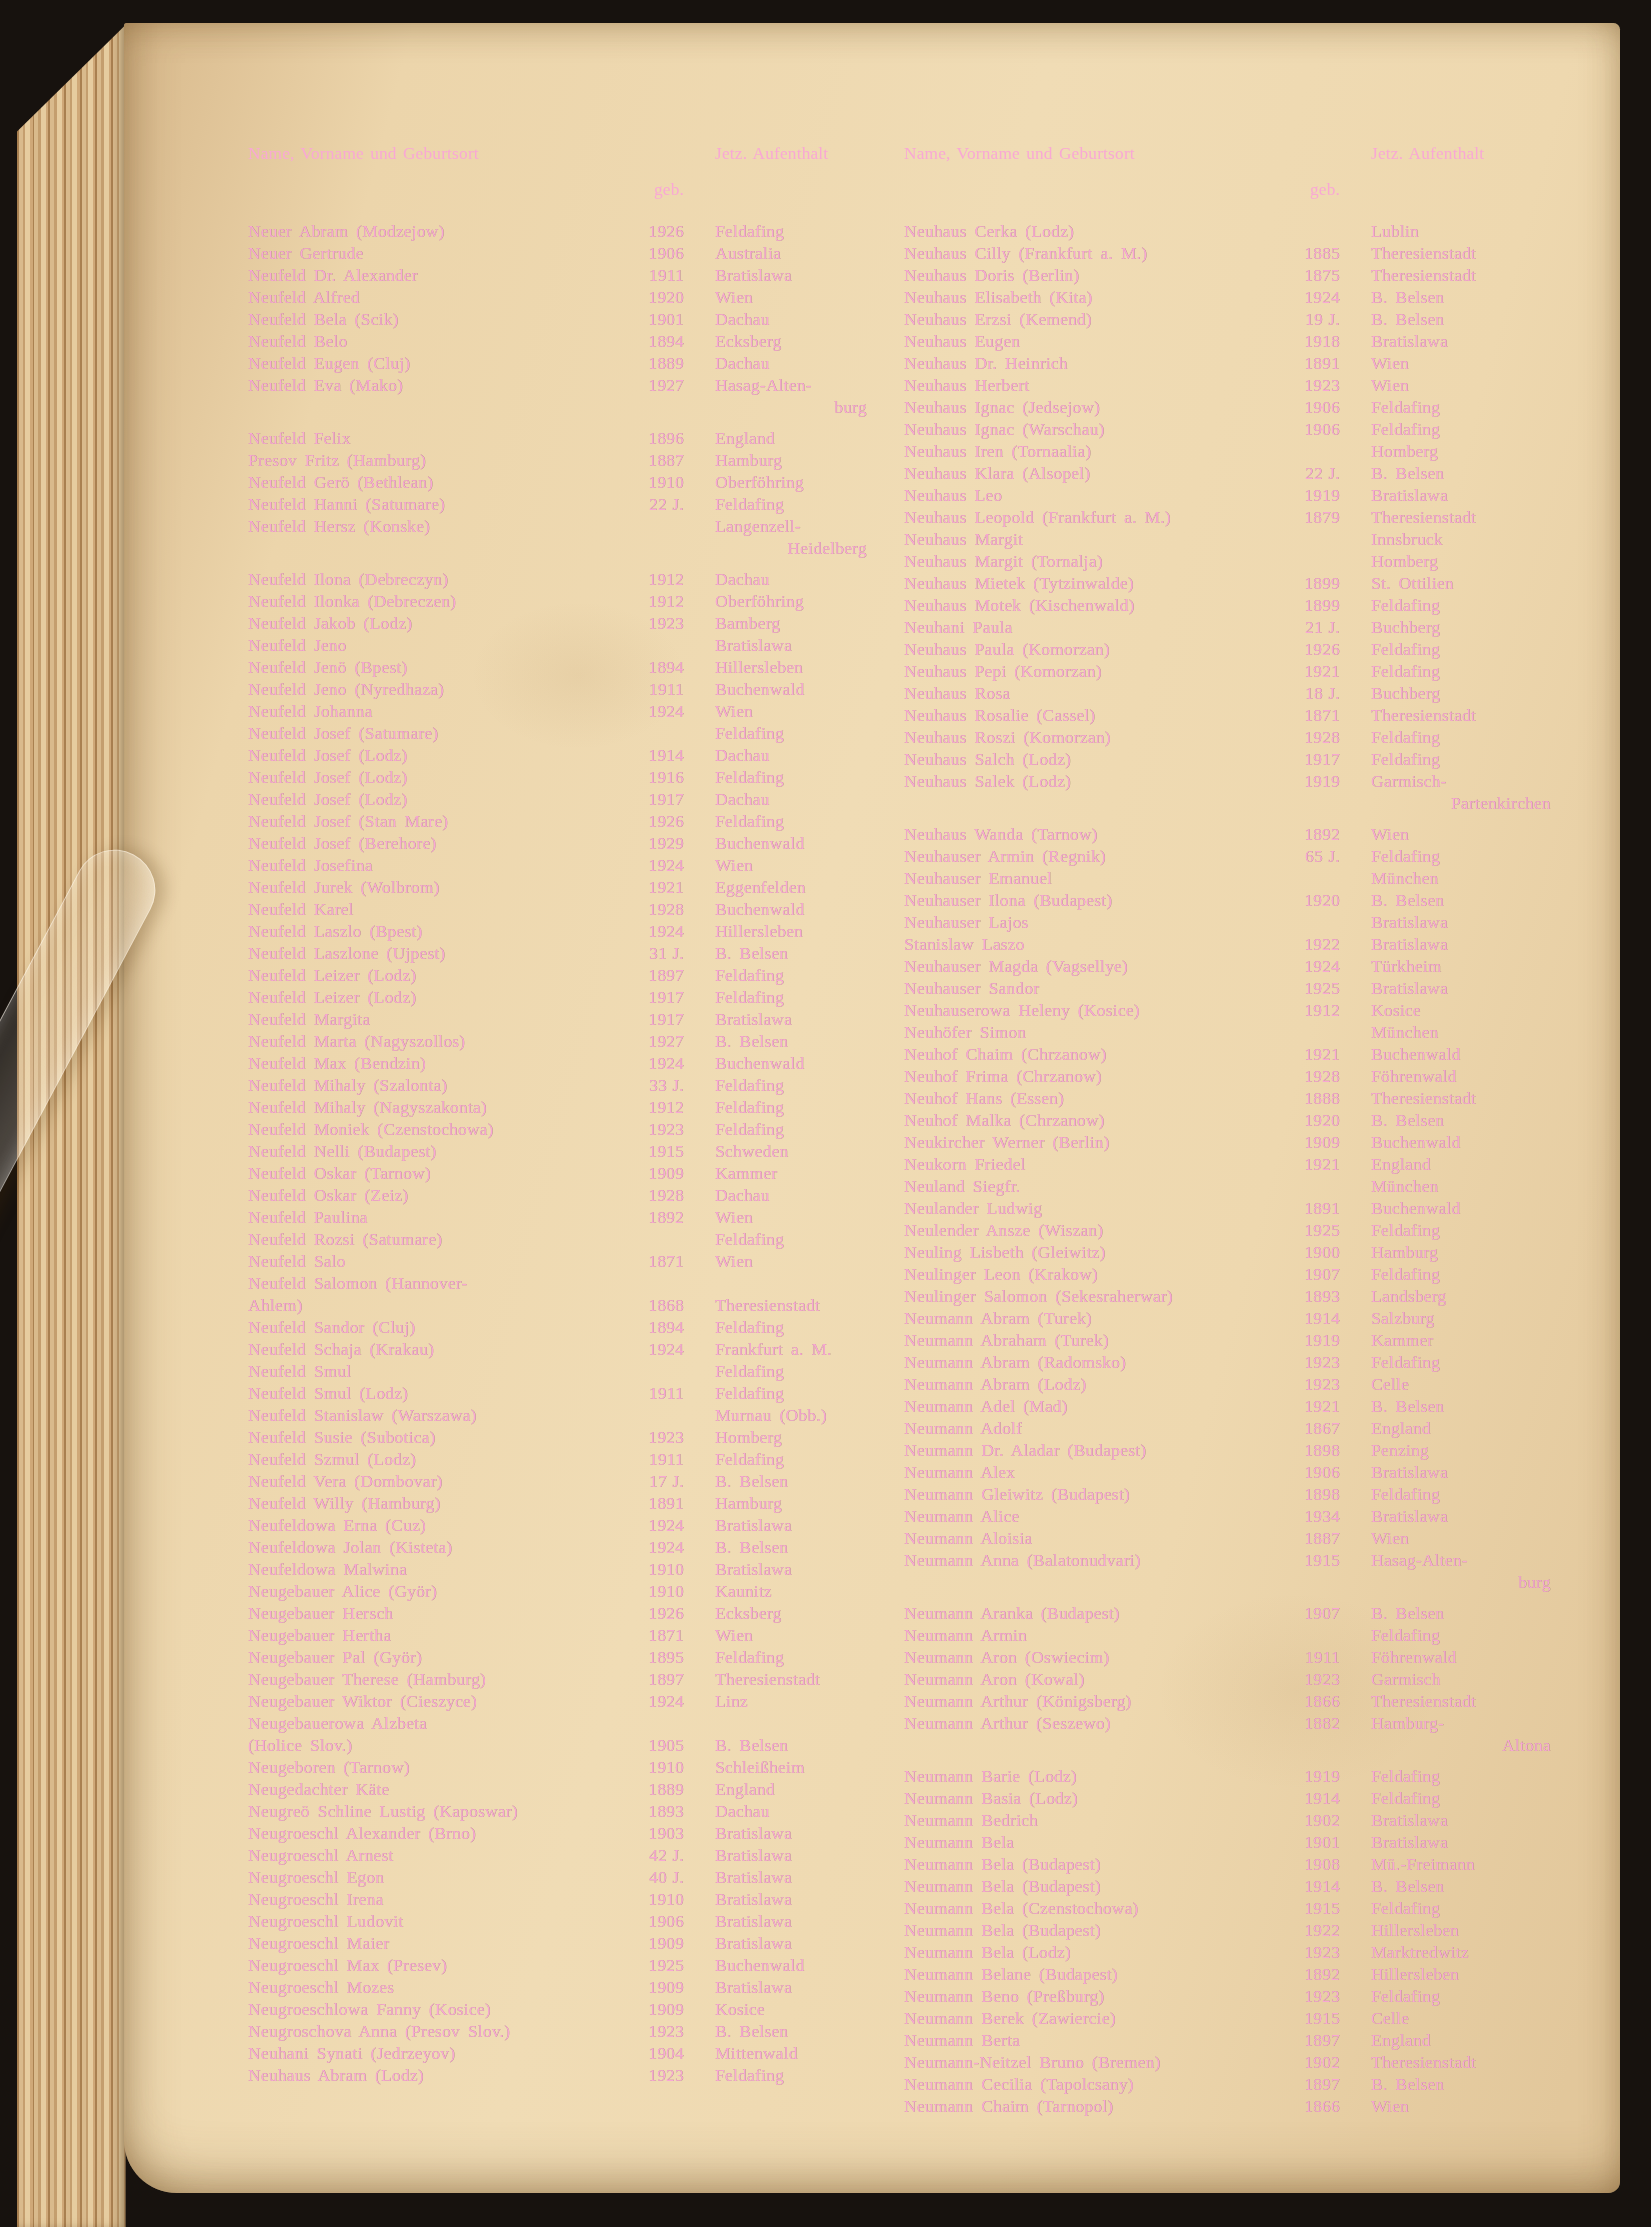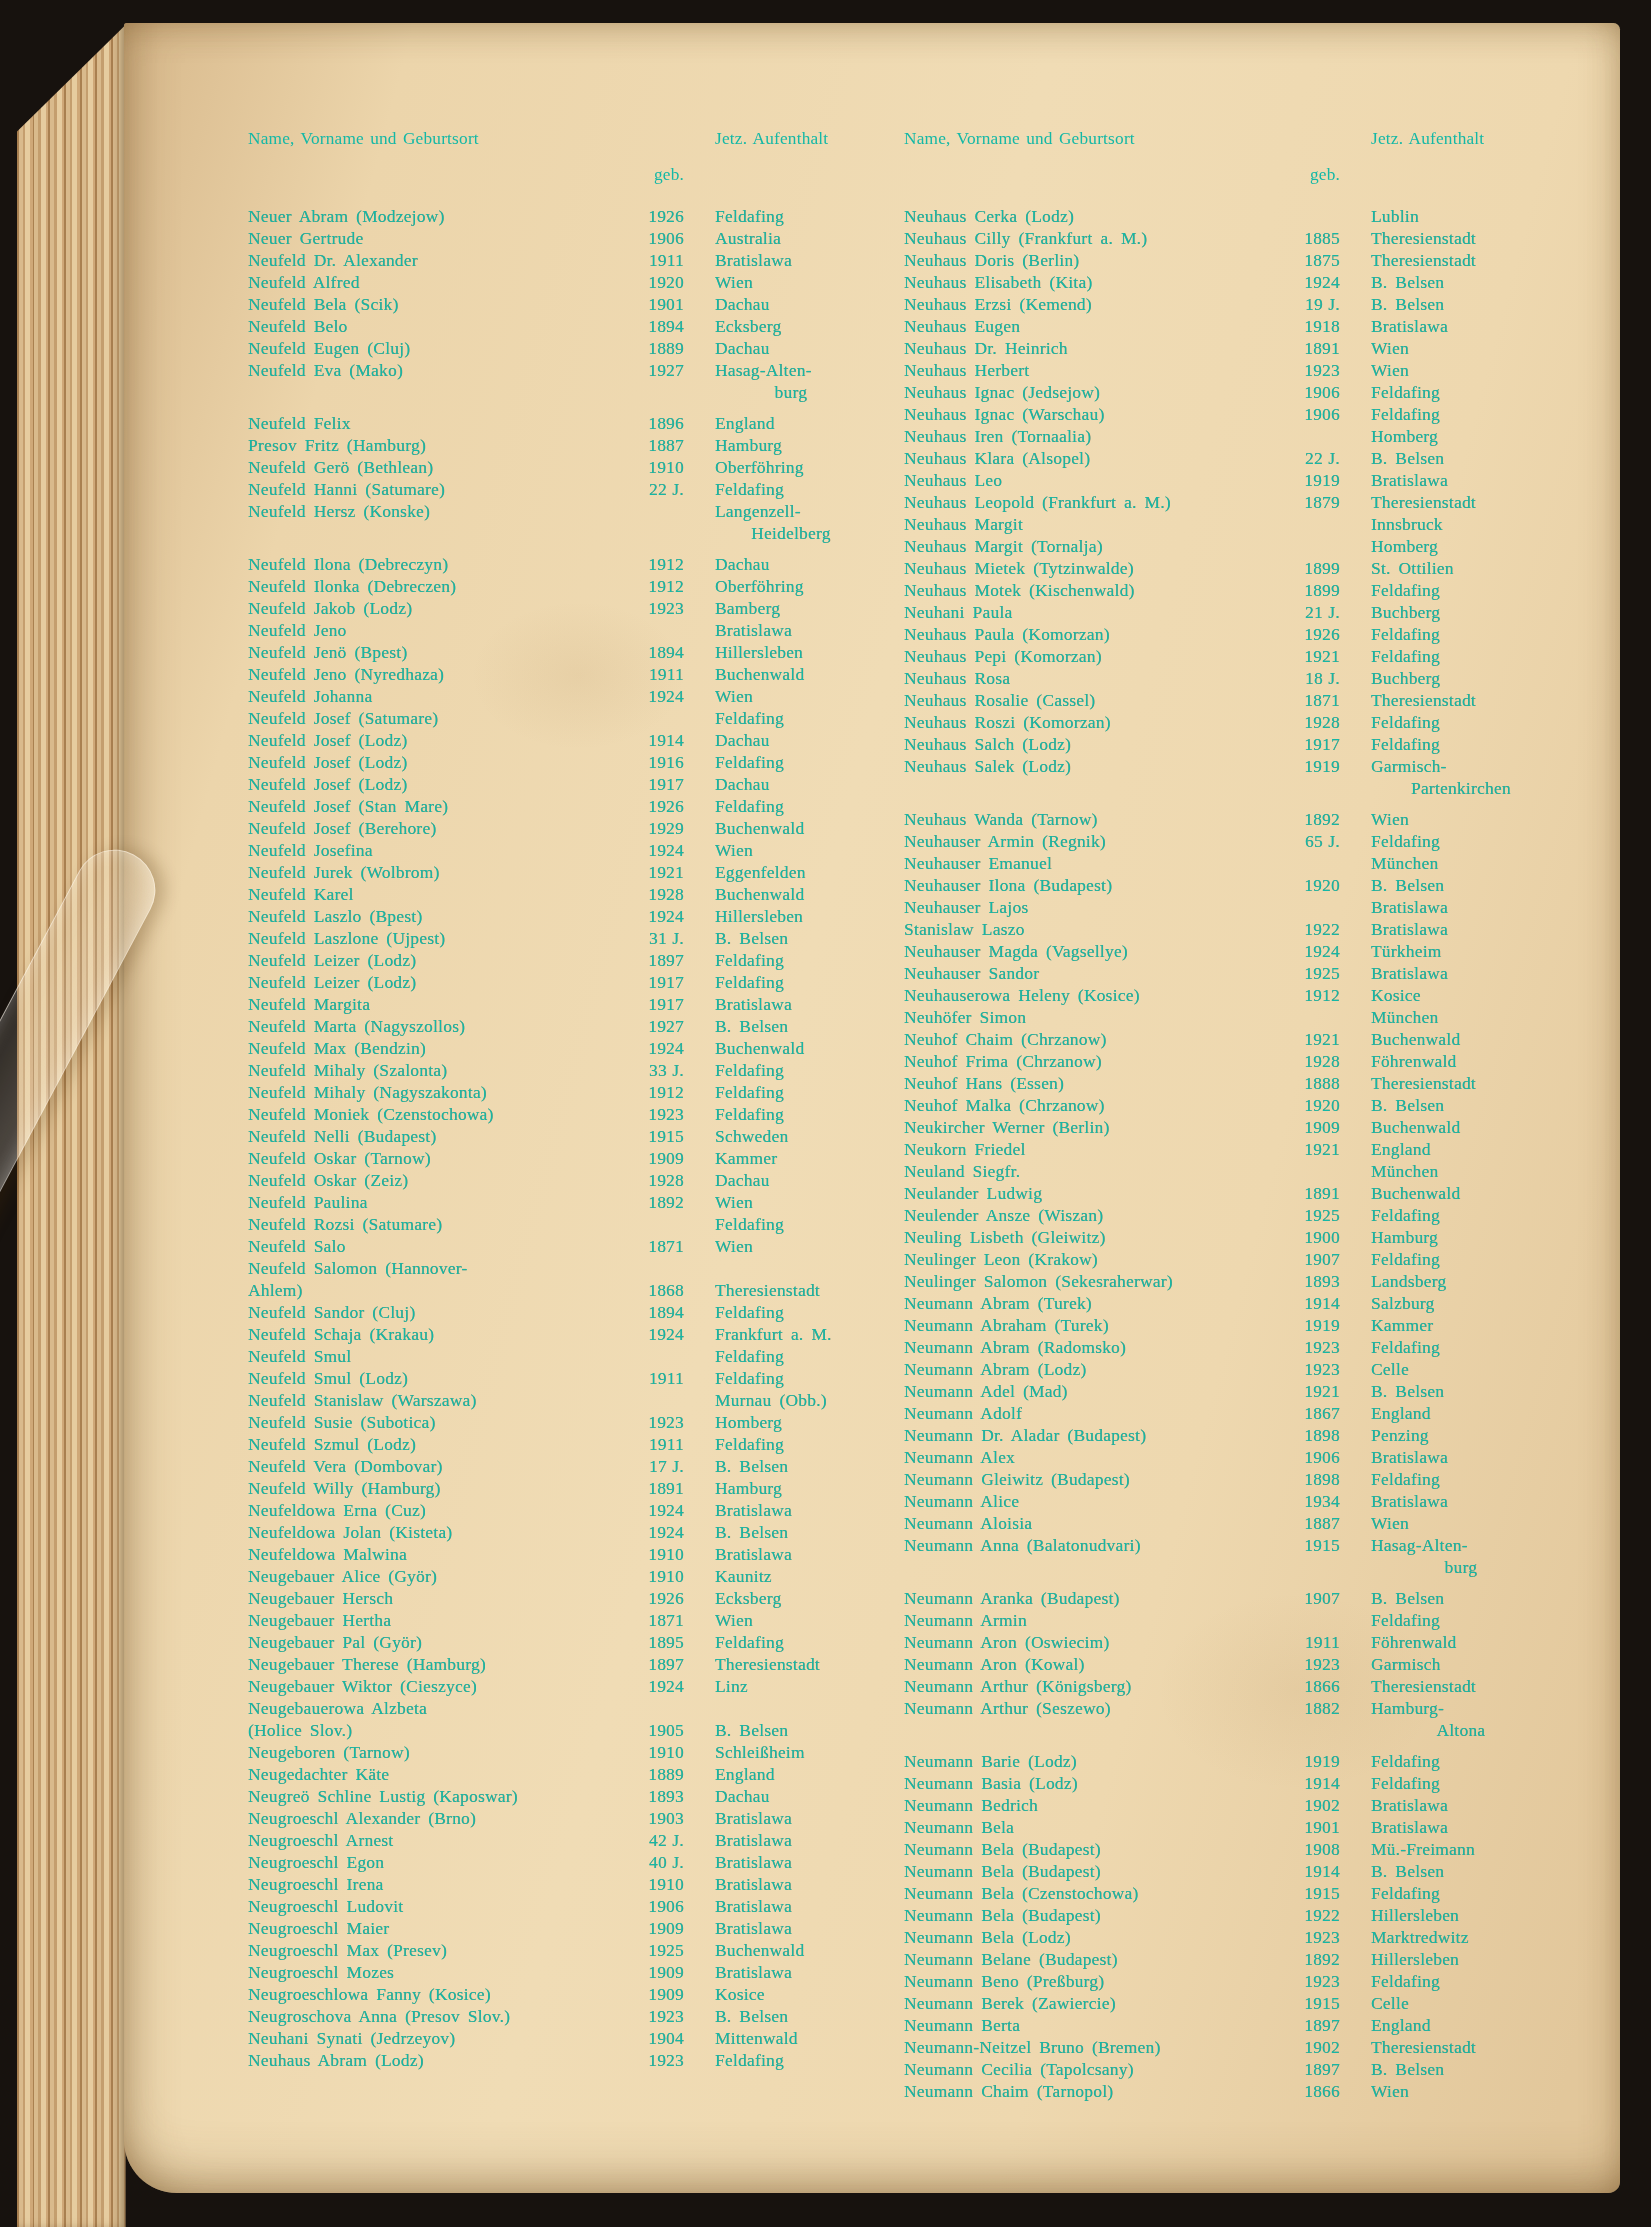--- a/index.html
+++ b/index.html
@@ -25,37 +25,37 @@
   .stain.s2{left:1032px;top:1569px;width:281px;height:198px;
     background:radial-gradient(closest-side,rgba(150,105,50,.07),rgba(150,105,50,0));}
   
   .clip{position:absolute;left:-244px;top:1041px;width:512px;height:79px;border-radius:40px;
     transform:rotate(-62deg);
     background:linear-gradient(180deg,rgba(255,247,232,.10),rgba(255,247,232,.26));
     border:1.7px solid rgba(255,250,240,.55);
     box-shadow:5px 8.3px 15px rgba(80,50,10,.22), inset 0 0 16.5px rgba(255,255,255,.28);
     z-index:5;}
   
-  .col{position:absolute;top:128px;color:#14b8a6;}
+  .col{position:absolute;top:143px;color:#f9a8d4;}
   .col-left{left:248px;width:632px;}
   .col-right{left:904px;width:660px;}
   .col-header{display:flex;font-size:17.3px;line-height:21.5px;margin-bottom:20px;
     letter-spacing:0.2px;word-spacing:1.7px;white-space:nowrap;}
   .h-name{width:363px;}
   .h-geb{width:73px;text-align:right;margin-top:36px;}
   .h-auf{flex:1;padding-left:31px;}
   .rows{display:block;}
   .row{display:flex;font-size:17.3px;line-height:22px;white-space:nowrap;
     letter-spacing:0.3px;word-spacing:3.3px;
     text-shadow:0.2px 0.2px 0.4px rgba(60,45,25,.45);}
   .row .n{width:363px;overflow:visible;}
   .row .g{width:73px;text-align:right;word-spacing:0.8px;}
   .row .p{flex:1;padding-left:31px;}
   .row.nc .n{text-align:left;padding-right:3.3px;box-sizing:border-box;}
-  .row.pc .p{text-align:center;padding-right:13.2px;box-sizing:border-box;}
+  .row.pc .p{text-align:right;padding-right:13.2px;box-sizing:border-box;}
   .row.gap{margin-bottom:9px;}
 </style>
 </head>
 <body>
 
 <div class="scene">
   <div class="fore-edge"></div>
 
   <div class="page">
     <div class="stain s1"></div>

